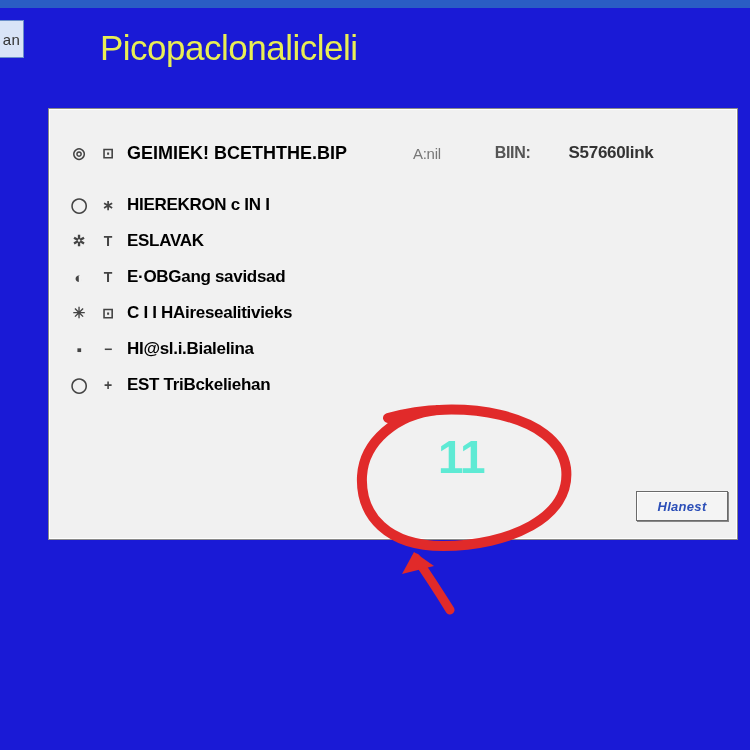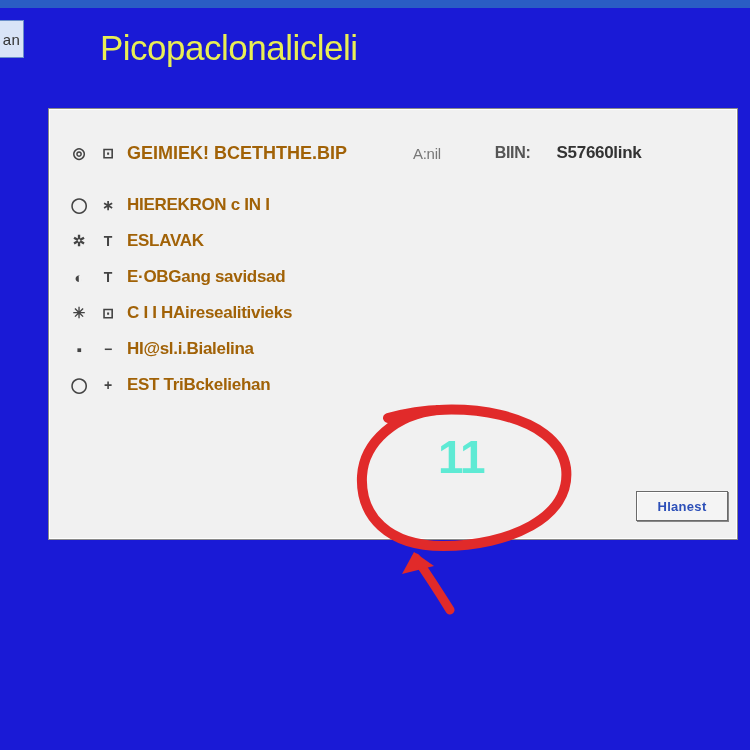--- a/index.html
+++ b/index.html
@@ -70,27 +70,27 @@
     font-size: 15px;
   }
   .row .glyph2 {
     width: 18px;
     display: inline-flex;
     justify-content: center;
     color: #444;
     font-size: 14px;
   }
   .row .label {
-    color: #a16207;
+    color: #000000;
   }
   .row.first { margin-bottom: 14px; height: 40px; }
   .row.first .label  { font-size: 18px; letter-spacing: 0px; }
   .row.first .meta1  { margin-left: 56px; color:#777; font-size:15px; font-weight:400; }
   .row.first .meta2  { margin-left: 44px; color:#555; font-size:16px; font-weight:600; }
-  .row.first .meta3  { margin-left: 16px; color:#333; font-size:17px; font-weight:600; }
+  .row.first .meta3  { margin-left: 28px; color:#333; font-size:17px; font-weight:600; }
 
   .callout-number {
     position: absolute;
     top: 430px;
     left: 438px;
     font-size: 46px;
     font-weight: 700;
     color: #5eead4;
     letter-spacing: -1px;
   }
@@ -120,20 +120,21 @@
     border: 1px solid #6a6a6a;
     box-shadow: inset 1px 1px 0 #fff, 1px 1px 0 #888;
     font-size: 13px;
     color: #2c4fb8;
     font-weight: 600;
     display: flex;
     align-items: center;
     justify-content: center;
     letter-spacing: 0.3px;
     cursor: pointer;
+    font-style: italic;
   }
 </style>
 </head>
 <body>
 
 <div class="top-strip"></div>
 
 <div class="tab-fragment">
   <span>an</span>
 </div>

